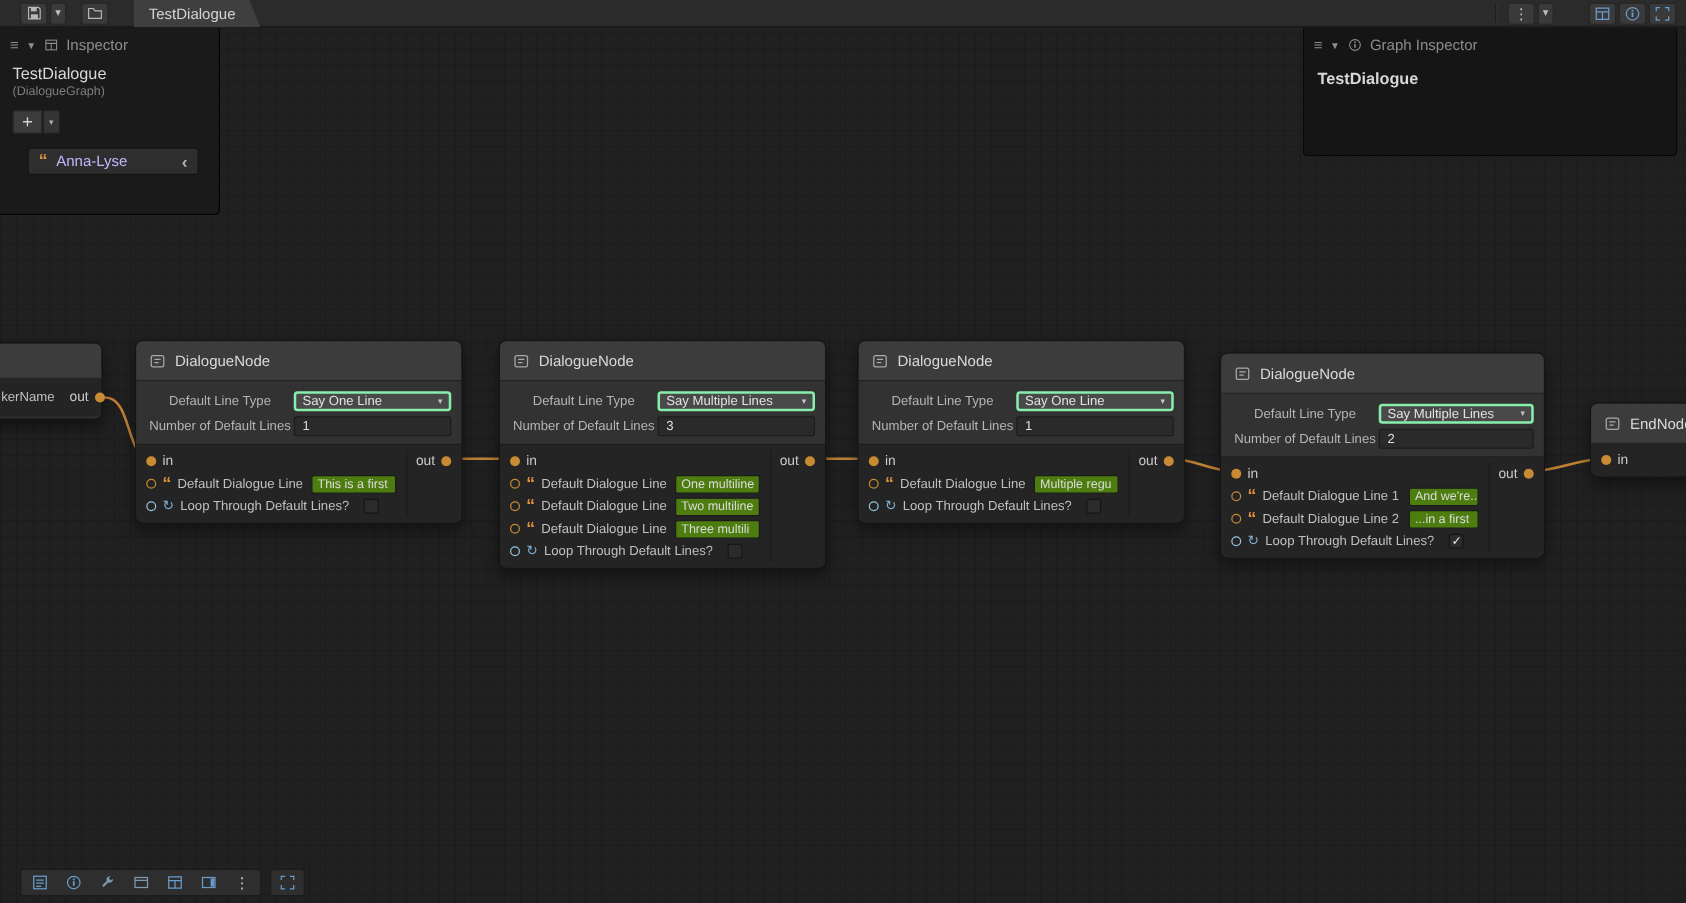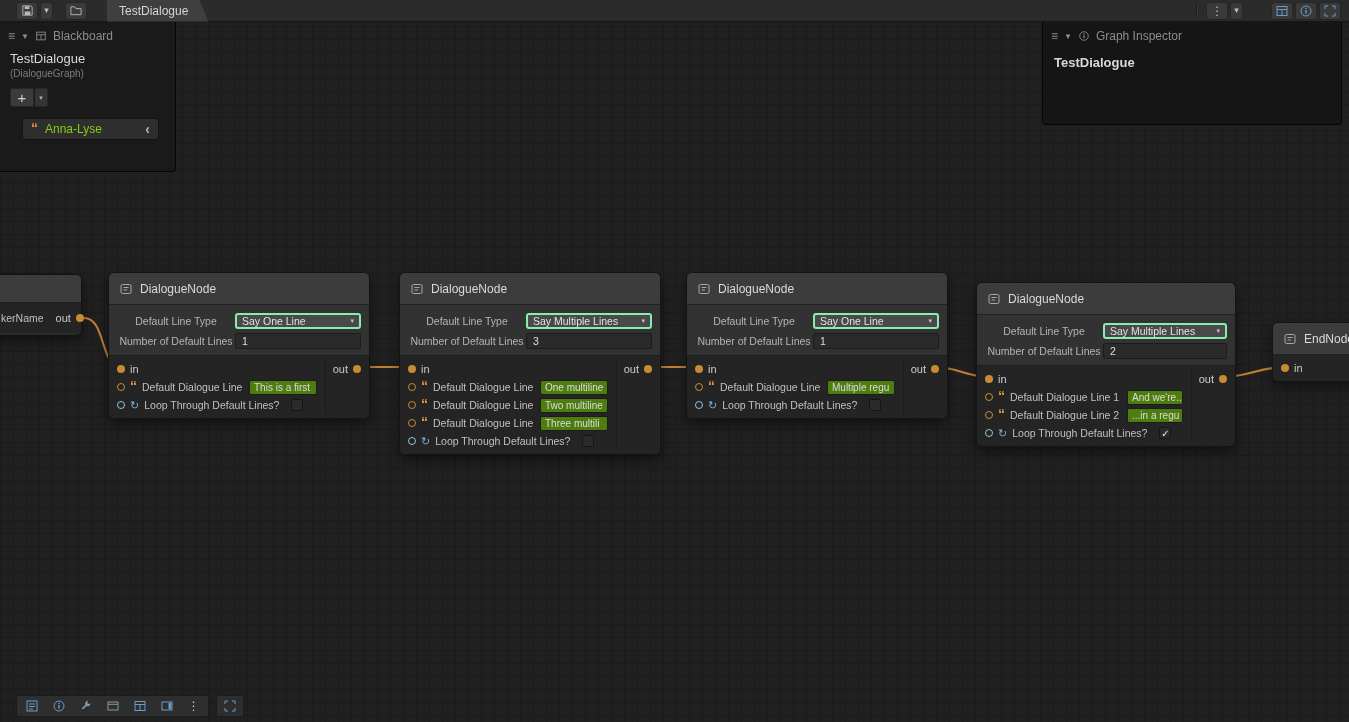--- a/index.html
+++ b/index.html
@@ -55,21 +55,21 @@
   .panel-header { display:flex; align-items:center; gap:6px; padding:7px 8px 4px; color:#8d8d8d; font-size:12px; }
   .menu-glyph { font-size:12px; color:#8d8d8d; }
   .collapse-glyph { font-size:8px; color:#8d8d8d; }
   .bb-name { padding:4px 10px 0; }
   .bb-title { font-size:13px; color:#d8d8d8; }
   .bb-sub { font-size:10px; color:#7d7d7d; margin-top:2px; }
   .bb-addrow { display:flex; align-items:center; padding:9px 10px 2px; gap:1px; }
   .bb-plus { width:24px; height:19px; background:#3b3b3b; border:1px solid #262626; border-radius:2px 0 0 2px; color:#d0d0d0; font-size:15px; display:flex; align-items:center; justify-content:center; }
   .bb-plus-arrow { width:13px; height:19px; background:#343434; border:1px solid #262626; border-left:none; border-radius:0 2px 2px 0; color:#b0b0b0; font-size:7px; display:flex; align-items:center; justify-content:center; }
   .bb-item { margin:9px 16px 0 22px; height:22px; background:#2e2e2e; border:1px solid #141414; border-radius:3px; display:flex; align-items:center; padding:0 8px; gap:7px; }
-  .bb-item-label { font-size:12px; color:#84cc16; flex:1; }
+  .bb-item-label { font-size:12px; color:#c4b5fd; flex:1; }
   .chev { color:#b5b5b5; font-size:14px; font-weight:bold; }
   .gi-name { padding:8px 11px; font-size:13px; font-weight:bold; color:#d8d8d8; }
 
   
   .node { position:absolute; z-index:2; background:#2b2b2b; border:1px solid #141414; border-radius:6px; box-shadow:0 5px 12px rgba(0,0,0,.45); }
   .ntitle { height:32px; display:flex; align-items:center; gap:7px; padding:0 10px; background:#3c3c3c; border-bottom:1px solid #212121; border-radius:5px 5px 0 0; font-size:12px; color:#dadada; }
   .nprops { background:#323232; padding:8px 8px 6px; display:flex; flex-direction:column; gap:4px; border-bottom:1px solid #1d1d1d; }
   .prow { display:flex; align-items:center; height:16px; }
   .plabel { width:118px; flex:none; font-size:10.5px; color:#b5b5b5; white-space:nowrap;text-align:center; }
   .dd { flex:1; height:16px; background:#494949; border:2px solid #86efac; border-radius:3px; display:flex; align-items:center; justify-content:space-between; padding:0 5px; font-size:10.5px; color:#e2e2e2; }
@@ -312,21 +312,21 @@
         <div class="iorow">
           <span class="pdot off-o"></span>
           <span class="qic">“</span>
           <span class="rlabel">Default Dialogue Line 1</span>
           <span class="lfield" style="width:56px;">And we're...</span>
         </div>
         <div class="iorow">
           <span class="pdot off-o"></span>
           <span class="qic">“</span>
           <span class="rlabel">Default Dialogue Line 2</span>
-          <span class="lfield" style="width:56px;">...in a regu</span>
+          <span class="lfield" style="width:56px;">...in a first</span>
         </div>
         <div class="iorow">
           <span class="pdot off-b"></span>
           <span class="lic">↻</span>
           <span class="rlabel">Loop Through Default Lines?</span>
           <span class="cbox">✓</span>
         </div>
       </div>
       <div class="nout">
         <div class="outrow">
@@ -403,21 +403,21 @@
 </div>
 
 <div class="panel blackboard">
   <div class="panel-header">
     <span class="menu-glyph">≡</span>
     <span class="collapse-glyph">▼</span>
     <svg width="12" height="12" viewBox="0 0 14 14">
         <rect x="2" y="2.5" width="10" height="9" fill="none" stroke="#8d8d8d"></rect>
         <path d="M2 5.5h10M7 5.5v6" stroke="#8d8d8d" fill="none"></path>
       </svg>
-    <span>Blackboard</span>
+    <span>Inspector</span>
   </div>
   <div class="bb-name">
     <div class="bb-title">TestDialogue</div>
     <div class="bb-sub">(DialogueGraph)</div>
   </div>
   <div class="bb-addrow">
     <div class="bb-plus">
       <span>+</span>
     </div>
     <div class="bb-plus-arrow">

